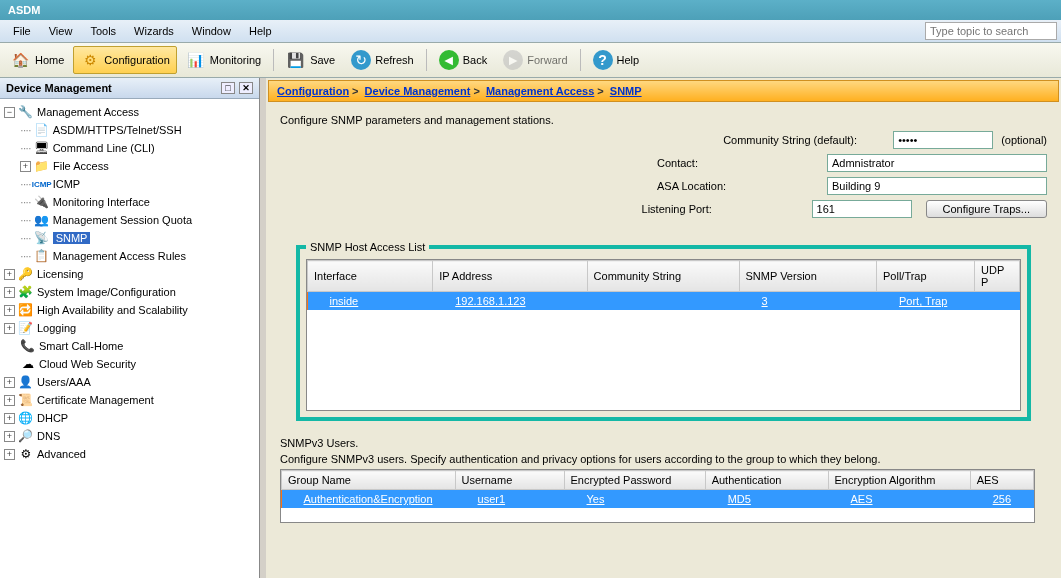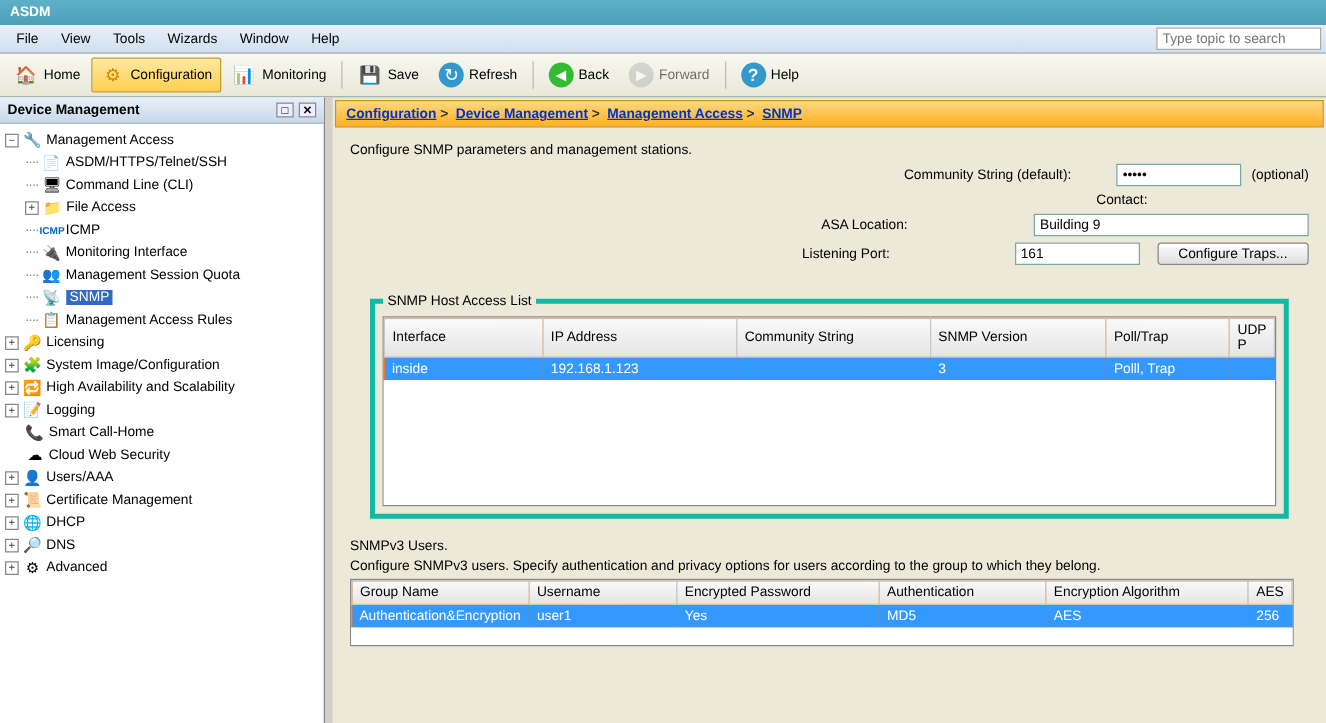--- a/index.html
+++ b/index.html
@@ -46,21 +46,21 @@
   .form-row input.txt { width:100px; border:1px solid #7a9; background:#fff; padding:2px 4px; font-family:inherit; font-size:11px; }
   .form-row input.txt.wide { width:220px; }
   .form-row .optional { margin-left:8px; }
   .btn { background: linear-gradient(#fff, #ddd); border:1px solid #888; border-radius:3px; padding:2px 16px; margin-left:14px; font-family:Liberation Sans, sans-serif; font-size:11px; }
   
   fieldset { border:4px solid #14b8a6; margin:8px 30px; padding:0; }
   fieldset legend { padding:0 4px; margin-left:6px; }
   
   .datagrid { width:100%; border-collapse:collapse; background:#f97316; }
   .datagrid th { background: linear-gradient(#fafafa, #e4e4e4); border:1px solid #c8c8c8; text-align:left; font-weight:normal; padding:3px 6px; }
-  .datagrid td { border-right:1px solid #eee; padding:3px 6px; }
+  .datagrid td { border-right:1px solid #eee; padding:3px 22px;text-decoration:underline; }
   .datagrid tr.sel td { background:#3399ff; color:#fff; border-right:1px solid #3399ff;}
   .grid-wrap { border:1px solid #888; background:#fff; margin:0; }
   .grid-spacer { height:100px; background:#fff; }
   .grid-spacer.short { height:14px; }
   .u-title { padding:8px 14px 0 14px; }
 </style>
 </head>
 <body>
 
 <div class="titlebar">
@@ -244,20 +244,21 @@
     <div class="form-area">
       <div style="">Configure SNMP parameters and management stations.</div>
 
       <div class="form-row">
         <span class="flabel">Community String (default):</span>
         <input class="txt" value="•••••" style="">
         <span class="optional">(optional)</span>
       </div>
       <div class="form-row">
         <span class="flabel">Contact:</span>
+        <input class="txt wide" value="Admnistrator" style="">
       </div>
       <div class="form-row">
         <span class="flabel">ASA Location:</span>
         <input class="txt wide" value="Building 9" style="">
       </div>
       <div class="form-row">
         <span class="flabel">Listening Port:</span>
         <input class="txt" value="161" style="">
         <button class="btn">Configure Traps...</button>
       </div>
@@ -274,21 +275,21 @@
             <th style="width:22%">Community String</th>
             <th style="width:20%">SNMP Version</th>
             <th style="width:14%">Poll/Trap</th>
             <th>UDP P</th>
           </tr>
           <tr class="sel">
             <td>inside</td>
             <td>192.168.1.123</td>
             <td></td>
             <td>3</td>
-            <td>Polll, Trap</td>
+            <td>Port, Trap</td>
             <td></td>
           </tr>
         </tbody>
           </table>
         <div class="grid-spacer"></div>
       </div>
     </fieldset>
 
     <div class="u-title">SNMPv3 Users.</div>
     <div class="inner-desc" style="padding:4px 14px">Configure SNMPv3 users. Specify authentication and privacy options for users according to the group to which they belong.</div>

